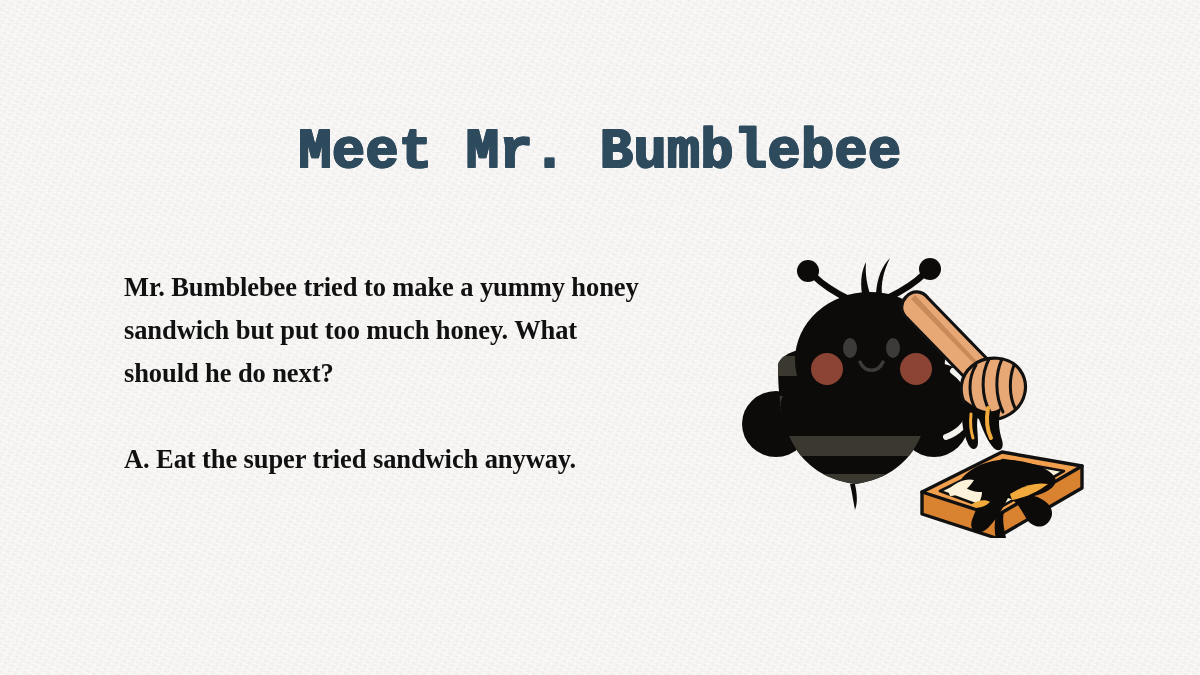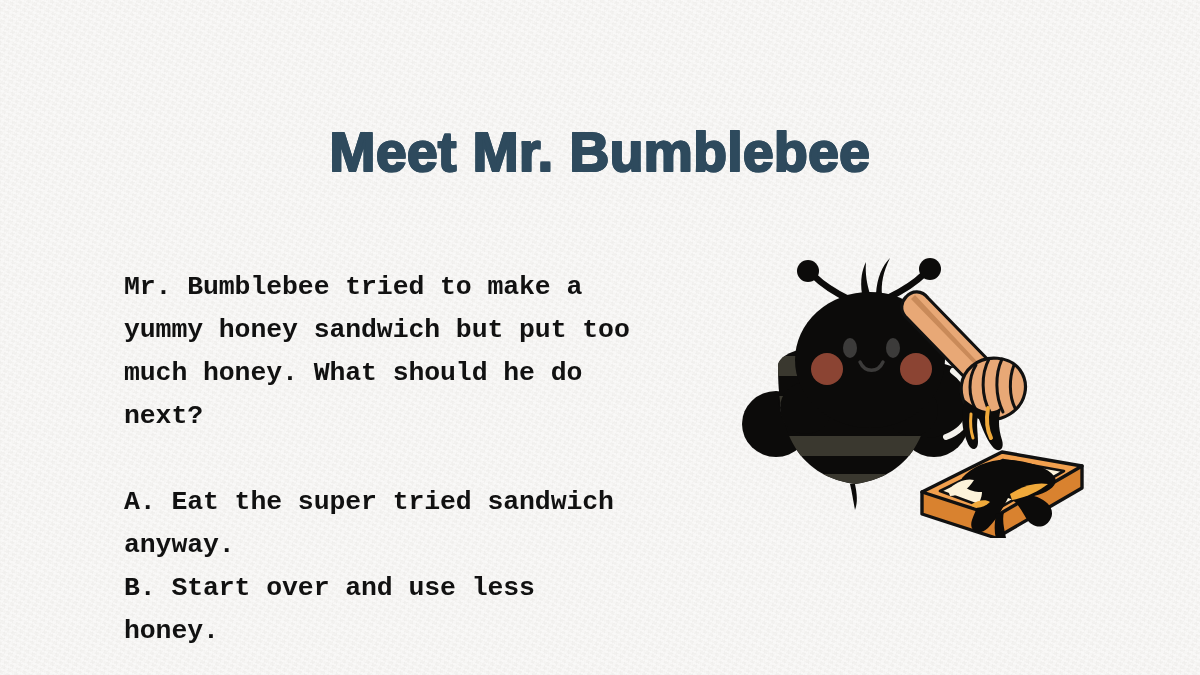--- a/index.html
+++ b/index.html
@@ -35,42 +35,42 @@
       repeating-linear-gradient(117deg, rgba(255,255,255,.45) 0px, rgba(255,255,255,.45) 3px, rgba(0,0,0,.010) 3px, rgba(0,0,0,.010) 7px);
   }
 
   
   #title {
     position: absolute;
     top: 88px;
     left: 0;
     width: 1200px;
     text-align: center;
-    font-family: Liberation Sans, sans-serif;
+    font-family: Liberation Mono, monospace;
     font-weight: 700;
     font-size: 55px;
     letter-spacing: .5px;
     color: #2e4a5d;
     line-height: 1;
     white-space: nowrap;
     -webkit-text-stroke: 2.2px #2e4a5d;
     text-shadow:
       1px 0 0 #2e4a5d, -1px 0 0 #2e4a5d,
       0 1px 0 #2e4a5d, 0 -1px 0 #2e4a5d,
       1px 1px 0 rgba(255,255,255,.35);
   }
 
   
   #copy {
     position: absolute;
     left: 124px;
     top: 266px;
     width: 540px;
     color: #111111;
-    font-family: Liberation Mono, monospace;
+    font-family: Liberation Serif, serif;
     font-weight: 700;
     font-size: 26.5px;
     line-height: 43px;
     letter-spacing: -.1px;
   }
   #copy p {
     margin: 0;
   }
   #question {
     width: 520px;
@@ -103,21 +103,20 @@
 <div id="slide">
 
   <div id="paper-texture"></div>
 
   <h1 id="title">Meet Mr. Bumblebee</h1>
 
   <div id="copy">
     <p id="question">Mr. Bumblebee tried to make a yummy honey sandwich but put too much honey. What should he do next?</p>
     <p id="options">
       <span class="option">A. Eat the super tried sandwich anyway.</span>
-      <span class="option">B. Start over and use less honey.</span>
     </p>
   </div>
 
   <div id="illustration">
     <svg viewBox="0 0 390 300" xmlns="http://www.w3.org/2000/svg">
 
       <g>
 
         <ellipse cx="66" cy="186" rx="34" ry="33" fill="#0c0b0a"></ellipse>
 

